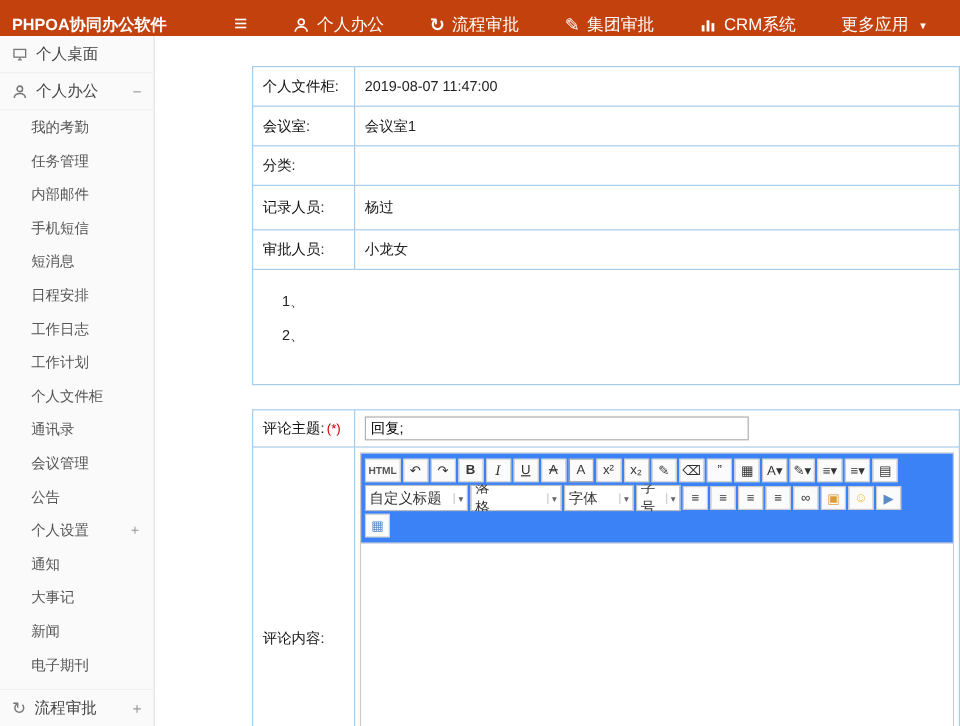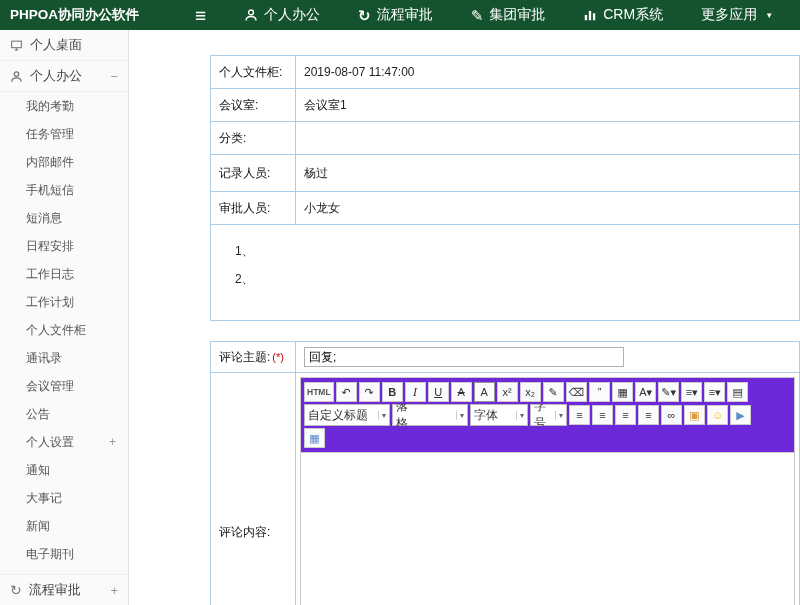--- a/index.html
+++ b/index.html
@@ -1,20 +1,20 @@
 <!DOCTYPE html>
 <html><head>
 <meta charset="utf-8">
 <style>
   html,body{margin:0;padding:0;}
   body{font-family:"Liberation Sans","DejaVu Sans",sans-serif;}
   .screen{width:800px;height:605px;position:relative;overflow:hidden;background:#fff;}
 
   
-  .topbar{height:30px;background:#14532d;color:#fff;display:flex;align-items:center;font-size:14px;}
+  .topbar{height:30px;background:#c2410c;color:#fff;display:flex;align-items:flex-end;font-size:14px;}
   .logo{width:145px;box-sizing:border-box;padding-left:10px;font-weight:bold;font-size:13.5px;white-space:nowrap;}
   .menu-btn{margin-left:50px;font-size:19px;font-weight:bold;cursor:pointer;line-height:1;}
   .nav{display:flex;margin-left:38px;gap:38px;align-items:center;}
   .nav-item{display:flex;align-items:center;gap:6px;cursor:pointer;white-space:nowrap;}
   .ni{display:inline-block;line-height:1;}
   .ni.glyph{font-size:15px;font-weight:bold;}
   .caret{font-size:8px;margin-left:2px;}
 
   
   .sidebar{position:absolute;left:0;top:30px;width:129px;height:575px;box-sizing:border-box;
@@ -37,21 +37,21 @@
   td.notes{height:96px;vertical-align:top;padding:12px 8px 0 24px;}
   td.notes div{line-height:28px;}
   .gap{height:20px;}
   .required{color:#cc0000;margin-left:2px;font-size:11px;}
   .subject-input{width:320px;height:20px;border:1px solid #b0b0b0;font-size:12px;padding:1px 4px;
                  box-sizing:border-box;font-family:inherit;}
   td.editor-cell{padding:4px;vertical-align:top;height:320px;}
 
   
   .editor{border:1px solid #c9c9c9;}
-  .toolbar-wrap{background:#6d28d9;border-bottom:1px solid #cfcfcf;padding:2px 3px;}
+  .toolbar-wrap{background:#3b82f6;border-bottom:1px solid #cfcfcf;padding:2px 3px;}
   .t-row{display:flex;gap:2px;align-items:center;margin:2px 0;flex-wrap:nowrap;overflow:hidden;}
   .tb{min-width:21px;height:20px;display:inline-flex;align-items:center;justify-content:center;
       border:1px solid #ccc;background:#fbfbfb;font-size:11px;color:#333;cursor:pointer;
       padding:0 2px;box-sizing:border-box;flex:0 0 auto;}
   .tb.html{font-size:8.5px;font-weight:bold;color:#555;letter-spacing:0;}
   .tb.bold{font-weight:bold;}
   .tb.italic{font-style:italic;font-family:"DejaVu Serif",serif;}
   .tb.underline{text-decoration:underline;}
   .tb.strike{text-decoration:line-through;}
   .tb.boxed{border-color:#999;}

